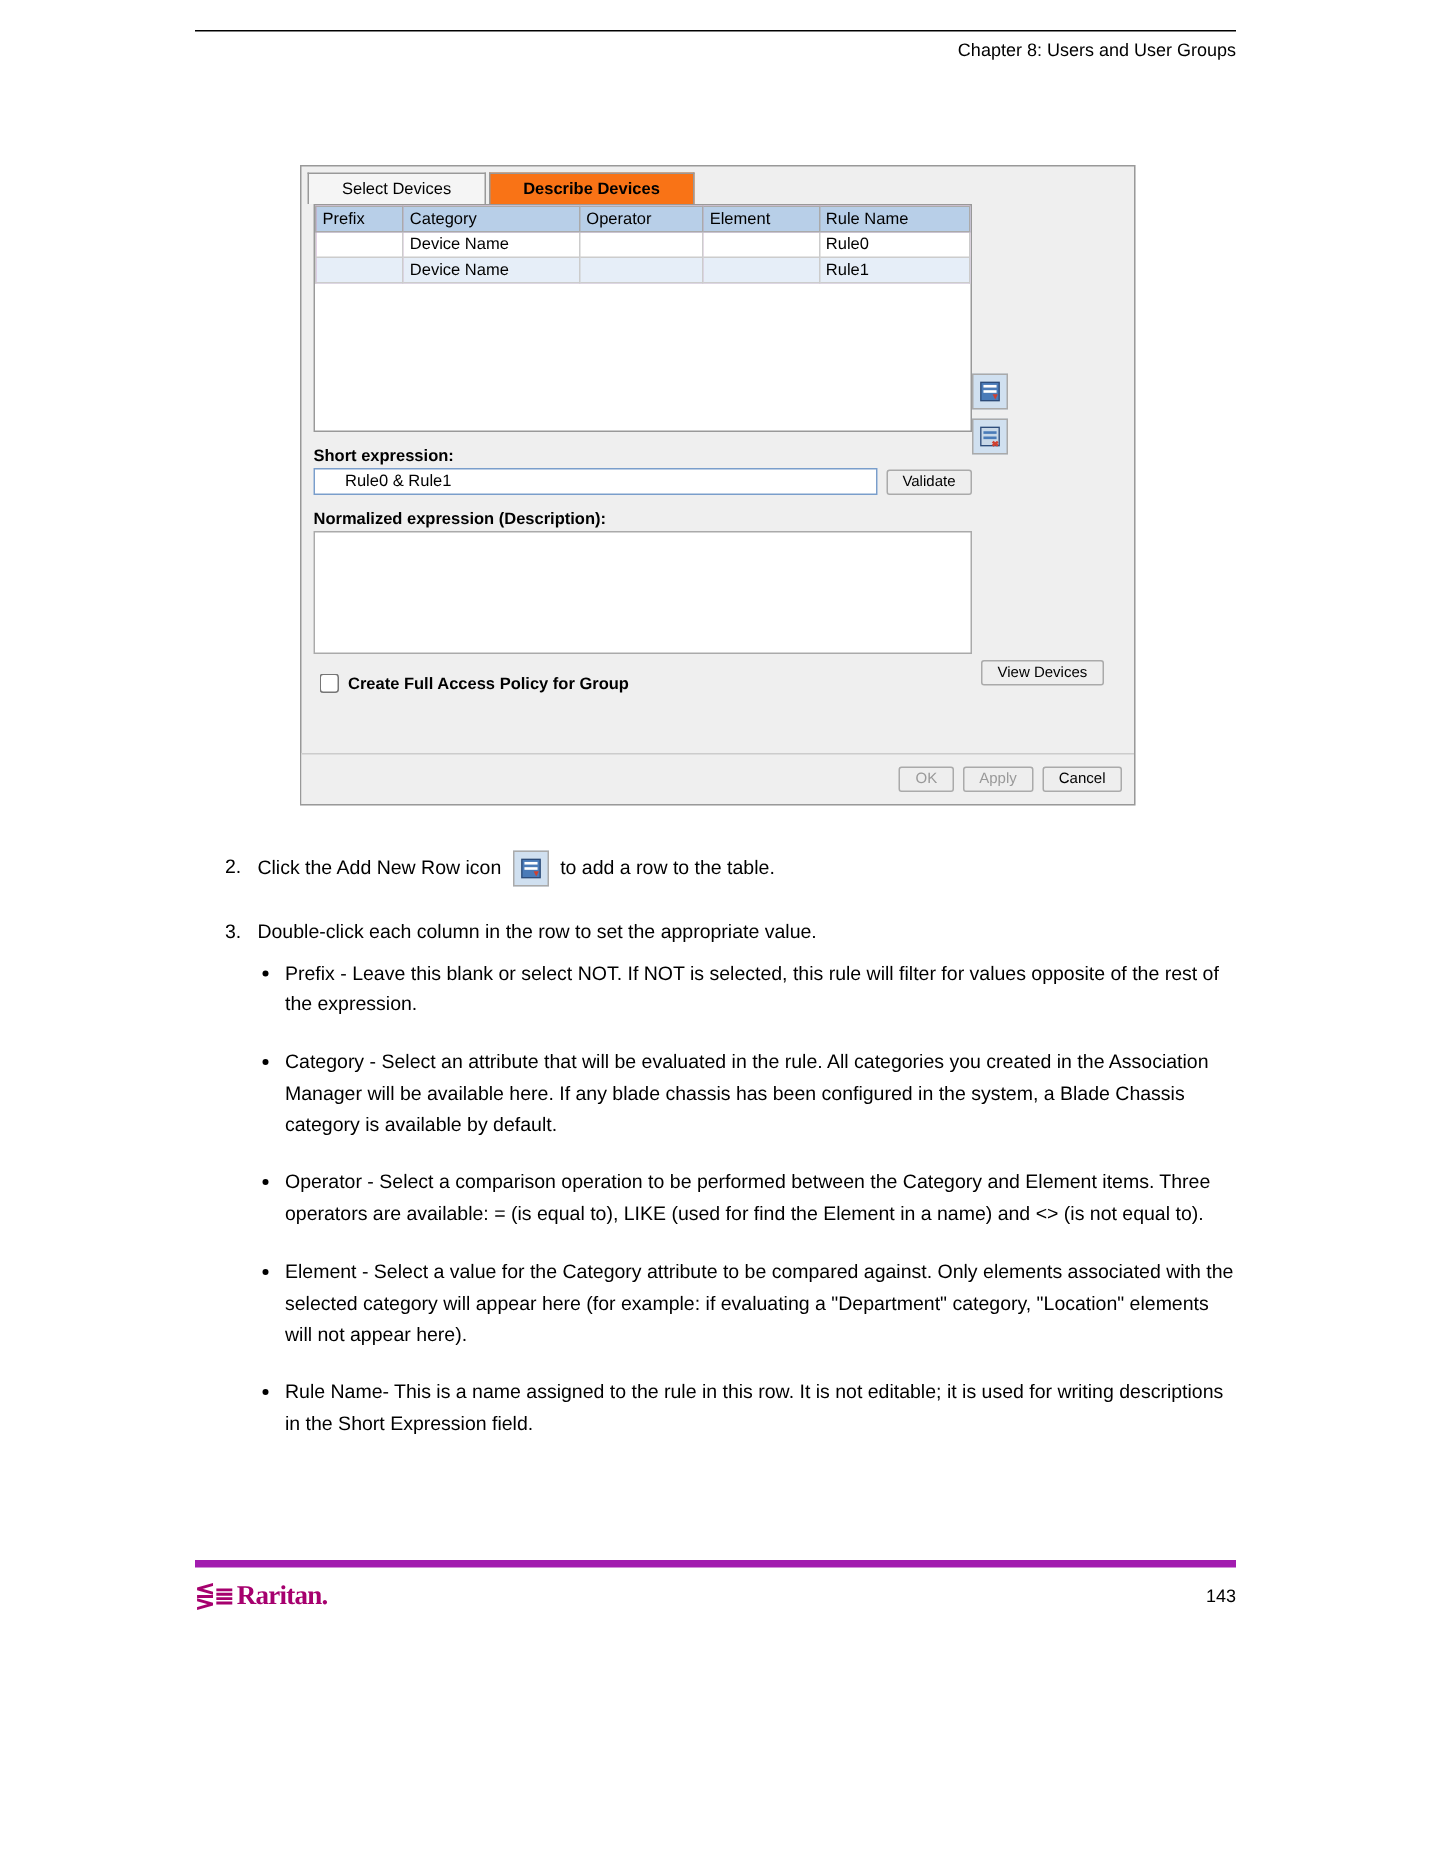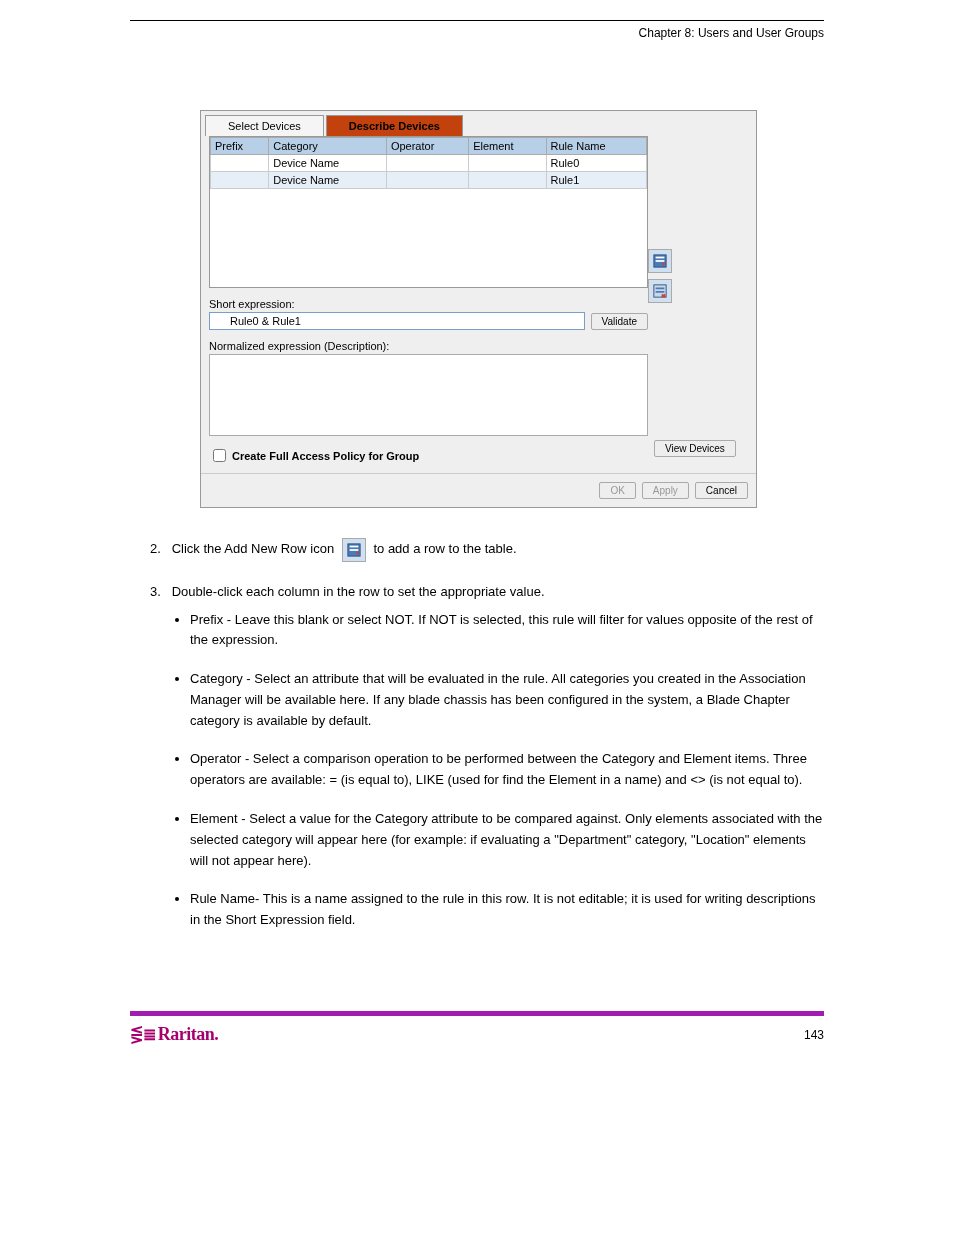--- a/index.html
+++ b/index.html
@@ -30,21 +30,21 @@
     padding: 4px 4px 0 4px;
   }
   .tab {
     padding: 4px 22px;
     border: 1px solid #999;
     background: #f5f5f5;
     margin-right: 2px;
     border-bottom: none;
   }
   .tab.active {
-    background: #c2410c;
+    background: #f97316;
     font-weight: bold;
   }
   .dialog-body {
     display: flex;
     padding: 0 8px 8px 8px;
   }
   .left-panel { flex: 1; }
   .right-panel {
     width: 100px;
     display: flex;
@@ -71,21 +71,21 @@
     padding: 2px 4px;
     background: #fff;
   }
   table.rules tr.alt td { background: #e6eef8; }
   .rules-wrapper {
     border: 1px solid #999;
     background: #fff;
     height: 150px;
     overflow: hidden;
   }
-  .bold-label { font-weight: normal; margin-top: 10px; }
+  .bold-label { font-weight: bold; margin-top: 10px; }
   .expr-row {
     display: flex;
     align-items: center;
     margin-top: 2px;
   }
   .expr-input {
     flex: 1;
     border: 1px solid #7a9ecb;
     background: #fff;
     padding: 2px 20px;
@@ -123,20 +123,21 @@
     margin-top: 10px;
     font-weight: bold;
   }
   .checkbox-row input { margin-right: 6px; }
   .button-bar {
     display: flex;
     justify-content: flex-end;
     padding: 8px;
     border-top: 1px solid #ccc;
     background: #efefef;
+    margin-top: 29px;
   }
   .view-devices-btn {
     position: relative;
   }
   .step-text {
     margin: 20px 0 8px 20px;
     line-height: 1.5;
   }
   .step-num { display: inline-block; width: 18px; }
   .inline-icon {
@@ -284,21 +285,21 @@
     <span> to add a row to the table.</span>
   </div>
 
   <div class="step-text">
     <span class="step-num">3.</span>
     <span>Double-click each column in the row to set the appropriate value.</span>
   </div>
 
   <ul class="bullet">
     <li>Prefix - Leave this blank or select NOT. If NOT is selected, this rule will filter for values opposite of the rest of the expression.</li>
-    <li>Category - Select an attribute that will be evaluated in the rule. All categories you created in the Association Manager will be available here. If any blade chassis has been configured in the system, a Blade Chapter category is available by default.</li>
+    <li>Category - Select an attribute that will be evaluated in the rule. All categories you created in the Association Manager will be available here. If any blade chassis has been configured in the system, a Blade Chassis category is available by default.</li>
     <li>Operator - Select a comparison operation to be performed between the Category and Element items. Three operators are available: = (is equal to), LIKE (used for find the Element in a name) and &lt;&gt; (is not equal to).</li>
     <li>Element - Select a value for the Category attribute to be compared against. Only elements associated with the selected category will appear here (for example: if evaluating a "Department" category, "Location" elements will not appear here).</li>
     <li>Rule Name- This is a name assigned to the rule in this row. It is not editable; it is used for writing descriptions in the Short Expression field.</li>
   </ul>
 
   <div class="footer">
     <div class="logo">
       <span class="logo-glyph">⋚≣</span><span>Raritan.</span>
     </div>
     <div class="pagenum">143</div>

